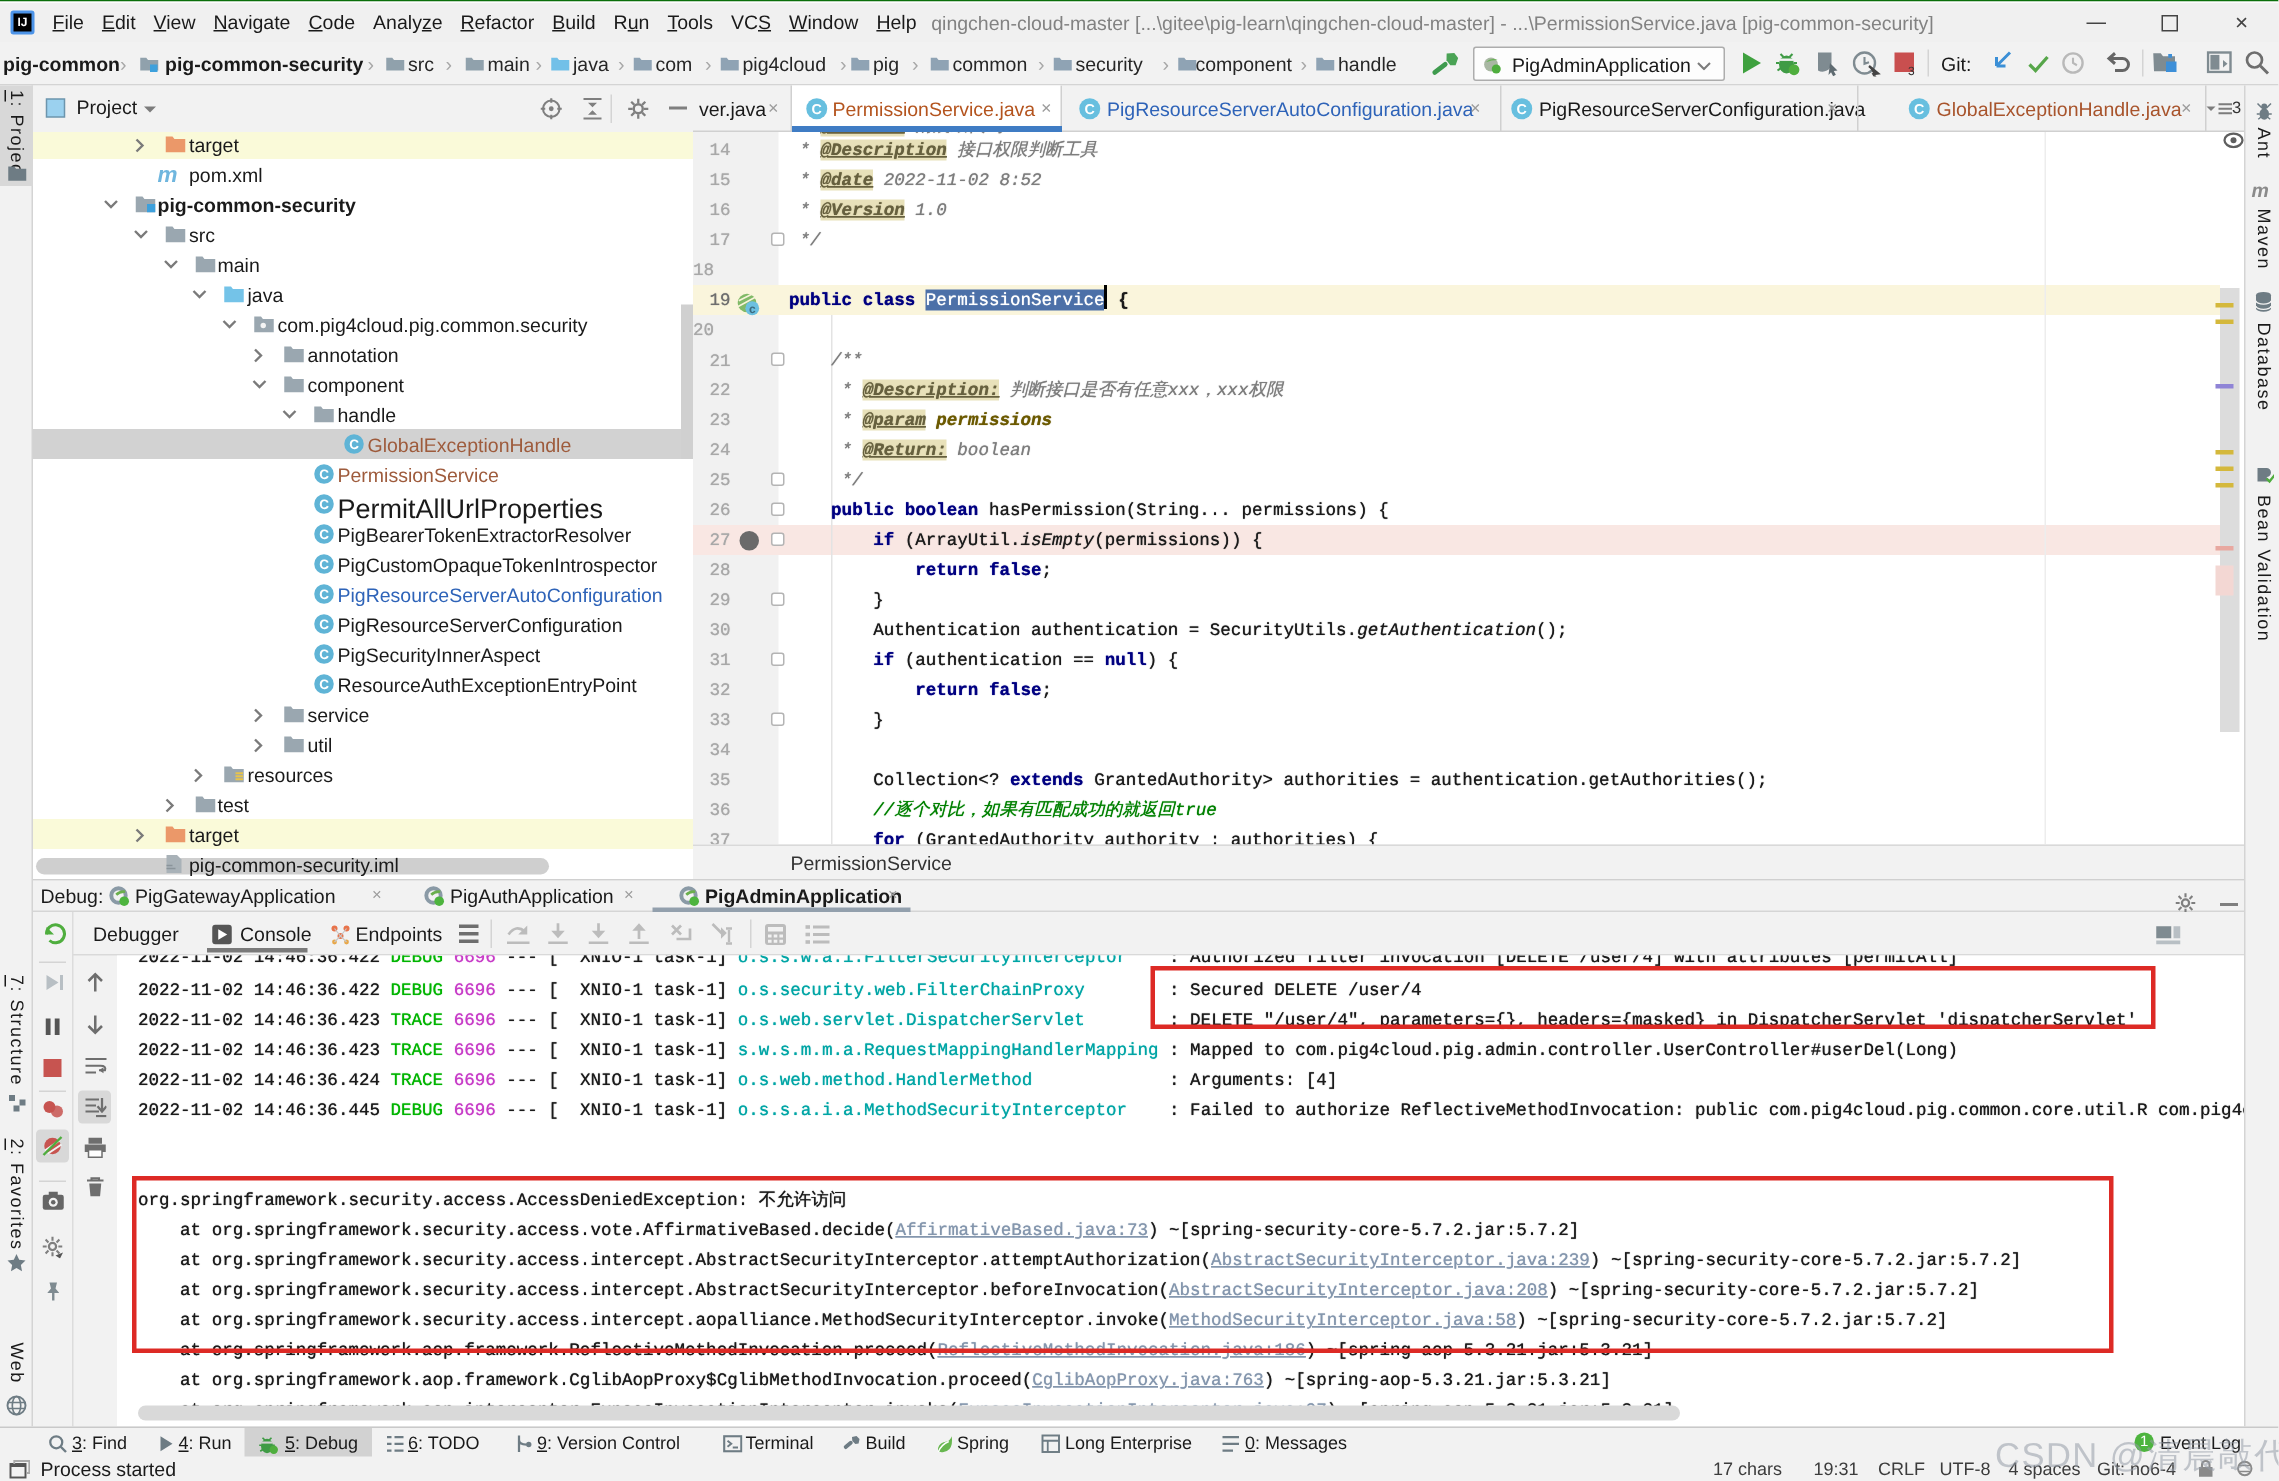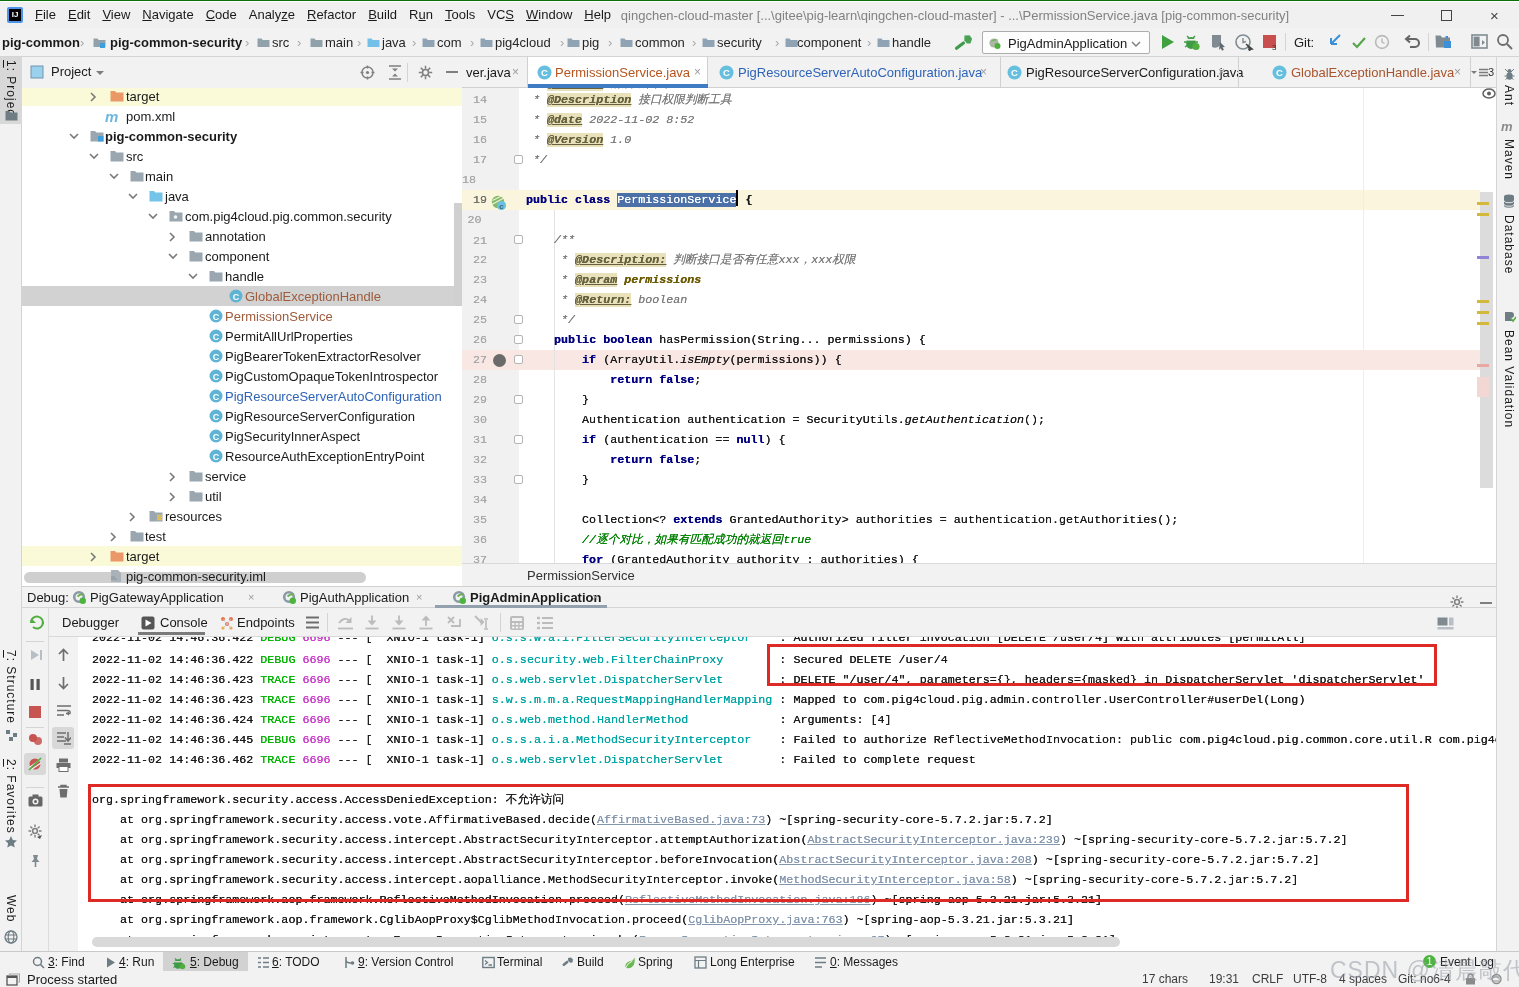--- a/index.html
+++ b/index.html
@@ -343,21 +343,21 @@
     <div class="a" style="left:223px;top:201px;font-size:13px;color:#9e5b3c;white-space:nowrap">GlobalExceptionHandle</div>
     <svg class="a" style="left:187px;top:221px" width="14" height="14" viewBox="0 0 14 14">
       <circle cx="7" cy="7" r="6.5" fill="#5fb4d6"></circle>
       <text x="7" y="10.5" font-size="9" font-weight="bold" fill="#fff" text-anchor="middle" font-family="Liberation Sans">C</text>
     </svg>
     <div class="a" style="left:203px;top:221px;font-size:13px;color:#9e5b3c;white-space:nowrap">PermissionService</div>
     <svg class="a" style="left:187px;top:241px" width="14" height="14" viewBox="0 0 14 14">
       <circle cx="7" cy="7" r="6.5" fill="#5fb4d6"></circle>
       <text x="7" y="10.5" font-size="9" font-weight="bold" fill="#fff" text-anchor="middle" font-family="Liberation Sans">C</text>
     </svg>
-    <div class="a" style="left:203px;top:241px;font-size:13px;color:#1a1a1a;white-space:nowrap">PermitAllUrlProperties</div>
+    <div class="a" style="left:203px;top:241px;font-size:18px;color:#1a1a1a;white-space:nowrap">PermitAllUrlProperties</div>
     <svg class="a" style="left:187px;top:261px" width="14" height="14" viewBox="0 0 14 14">
       <circle cx="7" cy="7" r="6.5" fill="#5fb4d6"></circle>
       <text x="7" y="10.5" font-size="9" font-weight="bold" fill="#fff" text-anchor="middle" font-family="Liberation Sans">C</text>
     </svg>
     <div class="a" style="left:203px;top:261px;font-size:13px;color:#1a1a1a;white-space:nowrap">PigBearerTokenExtractorResolver</div>
     <svg class="a" style="left:187px;top:281px" width="14" height="14" viewBox="0 0 14 14">
       <circle cx="7" cy="7" r="6.5" fill="#5fb4d6"></circle>
       <text x="7" y="10.5" font-size="9" font-weight="bold" fill="#fff" text-anchor="middle" font-family="Liberation Sans">C</text>
     </svg>
     <div class="a" style="left:203px;top:281px;font-size:13px;color:#1a1a1a;white-space:nowrap">PigCustomOpaqueTokenIntrospector</div>
@@ -438,21 +438,21 @@
     <div class="a mono" style="left:64px;top:2px;color:#1a1a1a"><span class="doc"> * </span><span class="tag">@Description</span><span class="doc"> 接口权限判断工具</span></div>
     <div class="a mono" style="left:0;top:22px;width:25px;text-align:right;color:#a8a8a8">15</div>
     <div class="a mono" style="left:64px;top:22px;color:#1a1a1a"><span class="doc"> * </span><span class="tag">@date</span><span class="doc"> 2022-11-02 8:52</span></div>
     <div class="a mono" style="left:0;top:42px;width:25px;text-align:right;color:#a8a8a8">16</div>
     <div class="a mono" style="left:64px;top:42px;color:#1a1a1a"><span class="doc"> * </span><span class="tag">@Version</span><span class="doc"> 1.0</span></div>
     <div class="a mono" style="left:0;top:62px;width:25px;text-align:right;color:#a8a8a8">17</div>
     <div class="a mono" style="left:64px;top:62px;color:#1a1a1a"><span class="doc"> */</span></div>
     <div class="a mono" style="left:0;top:82px;width:25px;text-align:left;color:#a8a8a8">18</div>
     <div class="a mono" style="left:0;top:102px;width:25px;text-align:right;color:#6e6e6e">19</div>
     <div class="a mono" style="left:64px;top:102px;color:#1a1a1a"><span class="kw">public class </span><span style="background:#4c70a8;color:#fff">PermissionService</span><span style="display:inline-block;width:2px;height:16px;background:#000;vertical-align:-3px"></span><b> {</b></div>
-    <div class="a mono" style="left:0;top:122px;width:25px;text-align:center;color:#a8a8a8">20</div>
+    <div class="a mono" style="left:0;top:122px;width:25px;text-align:left;color:#a8a8a8">20</div>
     <div class="a mono" style="left:0;top:143px;width:25px;text-align:right;color:#a8a8a8">21</div>
     <div class="a mono" style="left:64px;top:142px;color:#1a1a1a"><span class="doc">    /**</span></div>
     <div class="a mono" style="left:0;top:162px;width:25px;text-align:right;color:#a8a8a8">22</div>
     <div class="a mono" style="left:64px;top:162px;color:#1a1a1a"><span class="doc">     * </span><span class="tag">@Description:</span><span class="doc"> 判断接口是否有任意xxx，xxx权限</span></div>
     <div class="a mono" style="left:0;top:182px;width:25px;text-align:right;color:#a8a8a8">23</div>
     <div class="a mono" style="left:64px;top:182px;color:#1a1a1a"><span class="doc">     * </span><span class="tag">@param</span><span class="doc"> </span><span style="color:#6b5900;font-weight:bold;font-style:italic">permissions</span></div>
     <div class="a mono" style="left:0;top:202px;width:25px;text-align:right;color:#a8a8a8">24</div>
     <div class="a mono" style="left:64px;top:202px;color:#1a1a1a"><span class="doc">     * </span><span class="tag">@Return:</span><span class="doc"> boolean</span></div>
     <div class="a mono" style="left:0;top:222px;width:25px;text-align:right;color:#a8a8a8">25</div>
     <div class="a mono" style="left:64px;top:222px;color:#1a1a1a"><span class="doc">     */</span></div>
@@ -684,21 +684,20 @@
       <path d="M1 3 h11 M4 3 V1.5 h5 V3" stroke="#6e6e6e" stroke-width="1.4" fill="none"></path>
       <path d="M2.5 5 h8 l-0.8 8.5 h-6.4z" fill="#6e6e6e"></path>
     </svg>
     <div class="a" style="left:56px;top:50px;width:1418px;height:315px;background:#fff;overflow:hidden" id="consolearea">
       <div class="a mono" style="left:14px;top:-9px;color:#1a1a1a">2022-11-02 14:46:36.422 <span class="grn">DEBUG</span> <span class="mag">6696</span> --- [  XNIO-1 task-1] <span class="cyn">o.s.s.w.a.i.FilterSecurityInterceptor</span>    : Authorized filter invocation [DELETE /user/4] with attributes [permitAll]</div>
       <div class="a mono" style="left:14px;top:13px;color:#1a1a1a">2022-11-02 14:46:36.422 <span class="grn">DEBUG</span> <span class="mag">6696</span> --- [  XNIO-1 task-1] <span class="cyn">o.s.security.web.FilterChainProxy</span>        : Secured DELETE /user/4</div>
       <div class="a mono" style="left:14px;top:33px;color:#1a1a1a">2022-11-02 14:46:36.423 <span class="grn">TRACE</span> <span class="mag">6696</span> --- [  XNIO-1 task-1] <span class="cyn">o.s.web.servlet.DispatcherServlet</span>        : DELETE "/user/4", parameters={}, headers={masked} in DispatcherServlet 'dispatcherServlet'</div>
       <div class="a mono" style="left:14px;top:53px;color:#1a1a1a">2022-11-02 14:46:36.423 <span class="grn">TRACE</span> <span class="mag">6696</span> --- [  XNIO-1 task-1] <span class="cyn">s.w.s.m.m.a.RequestMappingHandlerMapping</span> : Mapped to com.pig4cloud.pig.admin.controller.UserController#userDel(Long)</div>
       <div class="a mono" style="left:14px;top:73px;color:#1a1a1a">2022-11-02 14:46:36.424 <span class="grn">TRACE</span> <span class="mag">6696</span> --- [  XNIO-1 task-1] <span class="cyn">o.s.web.method.HandlerMethod</span>             : Arguments: [4]</div>
       <div class="a mono" style="left:14px;top:93px;color:#1a1a1a">2022-11-02 14:46:36.445 <span class="grn">DEBUG</span> <span class="mag">6696</span> --- [  XNIO-1 task-1] <span class="cyn">o.s.s.a.i.a.MethodSecurityInterceptor</span>    : Failed to authorize ReflectiveMethodInvocation: public com.pig4cloud.pig.common.core.util.R com.pig4c</div>
-      <div class="a mono" style="left:14px;top:113px;color:#1a1a1a">2022-11-02 14:46:36.462 <span class="grn">TRACE</span> <span class="mag">6696</span> --- [  XNIO-1 task-1] <span class="cyn">o.s.web.servlet.DispatcherServlet</span>        : Failed to complete request</div>
       <div class="a mono" style="left:14px;top:153px;color:#1a1a1a">org.springframework.security.access.AccessDeniedException: 不允许访问</div>
       <div class="a mono" style="left:14px;top:173px;color:#1a1a1a">    at org.springframework.security.access.vote.AffirmativeBased.decide(<span class="lnk">AffirmativeBased.java:73</span>) ~[spring-security-core-5.7.2.jar:5.7.2]</div>
       <div class="a mono" style="left:14px;top:193px;color:#1a1a1a">    at org.springframework.security.access.intercept.AbstractSecurityInterceptor.attemptAuthorization(<span class="lnk">AbstractSecurityInterceptor.java:239</span>) ~[spring-security-core-5.7.2.jar:5.7.2]</div>
       <div class="a mono" style="left:14px;top:213px;color:#1a1a1a">    at org.springframework.security.access.intercept.AbstractSecurityInterceptor.beforeInvocation(<span class="lnk">AbstractSecurityInterceptor.java:208</span>) ~[spring-security-core-5.7.2.jar:5.7.2]</div>
       <div class="a mono" style="left:14px;top:233px;color:#1a1a1a">    at org.springframework.security.access.intercept.aopalliance.MethodSecurityInterceptor.invoke(<span class="lnk">MethodSecurityInterceptor.java:58</span>) ~[spring-security-core-5.7.2.jar:5.7.2]</div>
       <div class="a mono" style="left:14px;top:253px;color:#1a1a1a">    at org.springframework.aop.framework.ReflectiveMethodInvocation.proceed(<span class="lnk">ReflectiveMethodInvocation.java:186</span>) ~[spring-aop-5.3.21.jar:5.3.21]</div>
       <div class="a mono" style="left:14px;top:273px;color:#1a1a1a">    at org.springframework.aop.framework.CglibAopProxy$CglibMethodInvocation.proceed(<span class="lnk">CglibAopProxy.java:763</span>) ~[spring-aop-5.3.21.jar:5.3.21]</div>
       <div class="a mono" style="left:14px;top:293px;color:#1a1a1a">    at org.springframework.aop.interceptor.ExposeInvocationInterceptor.invoke(<span class="lnk">ExposeInvocationInterceptor.java:97</span>) ~[spring-aop-5.3.21.jar:5.3.21]</div>
       <div class="a" style="left:14px;top:300px;width:1028px;height:10px;background:#d9d9d9;border-radius:5px"></div>
     </div>

